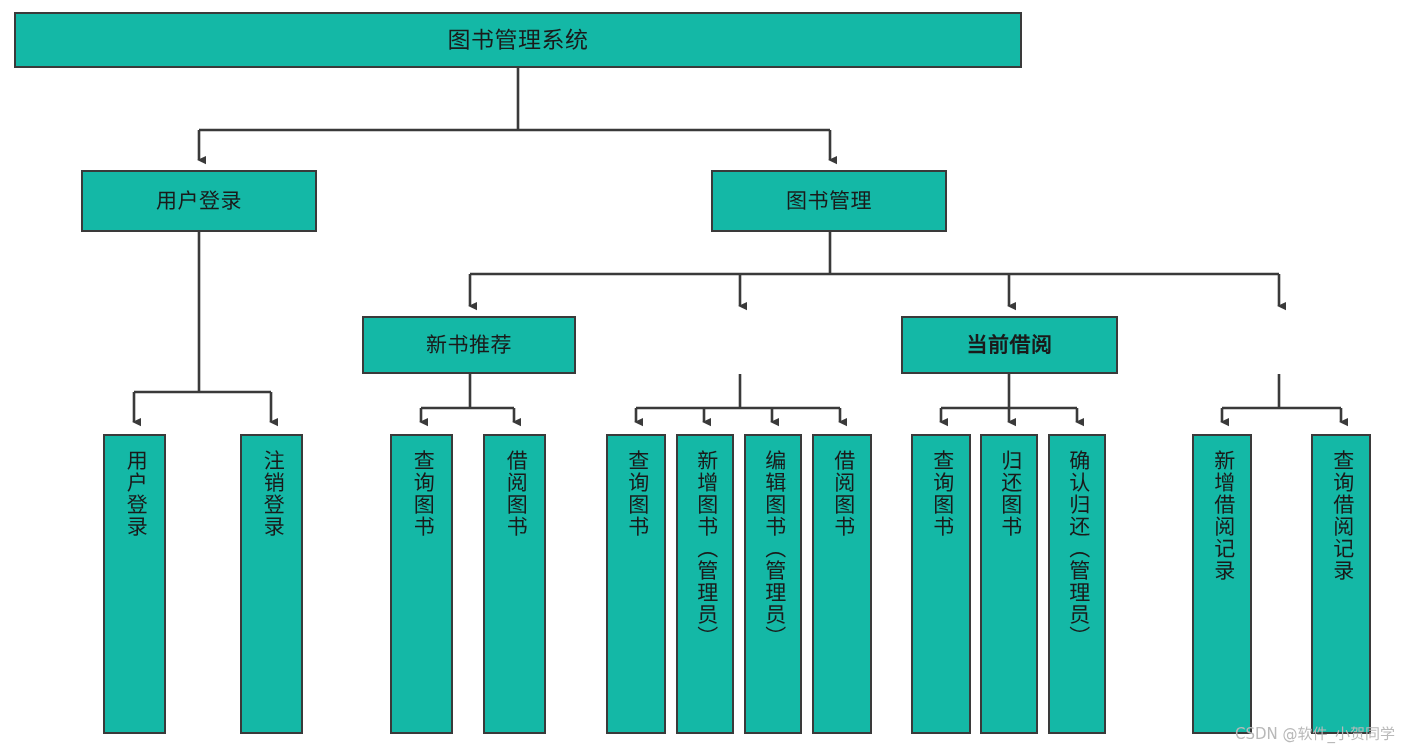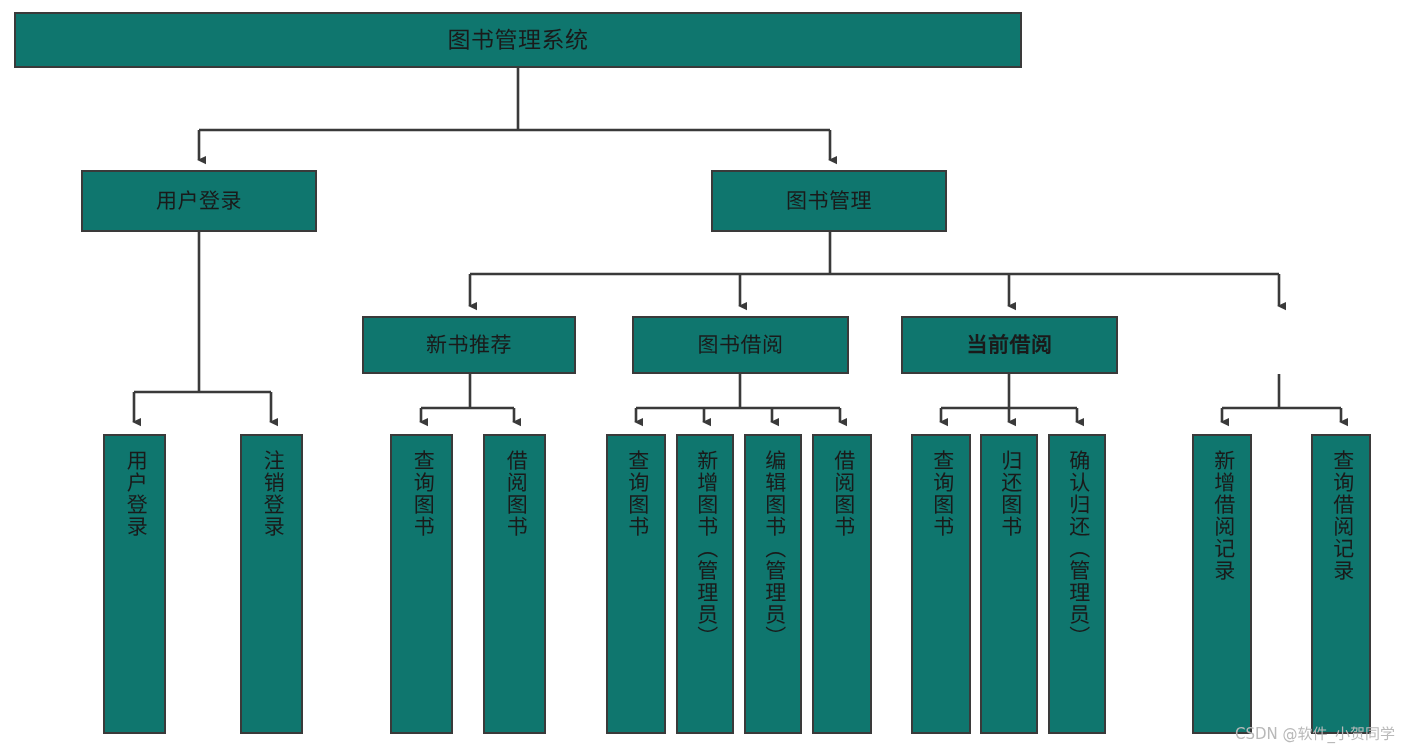--- a/index.html
+++ b/index.html
@@ -19,21 +19,21 @@
   #edges{
     position:absolute;
     left:0; top:0;
     width:1405px; height:747px;
     z-index:1;
   }
   
   .node{
     position:absolute;
     box-sizing:border-box;
-    background:#0f766e;
+    background:#14b8a6;
     border:2.5px solid #3a3a3a;
     z-index:2;
     display:flex;
     align-items:center;
     justify-content:center;
     color:#1a1a1a;
   }
   .node .label{
     display:block;
     text-align:center;
@@ -136,23 +136,20 @@
   </div>
 
   <div class="node branch" style="left:711px; top:170px; width:236px; height:62px;">
     <span class="label">图书管理</span>
   </div>
 
   <div class="node branch" style="left:362px; top:316px; width:214px; height:58px;">
     <span class="label">新书推荐</span>
   </div>
 
-  <div class="node branch" style="left:632px; top:316px; width:217px; height:58px;">
-    <span class="label">图书借阅</span>
-  </div>
 
   <div class="node branch" style="left:901px; top:316px; width:217px; height:58px;font-weight:bold;">
     <span class="label">当前借阅</span>
   </div>
 
 
   <div class="node leaf" style="left:103px; top:434px; width:63px; height:300px;">
     <span class="label">用户登录</span>
   </div>
 

